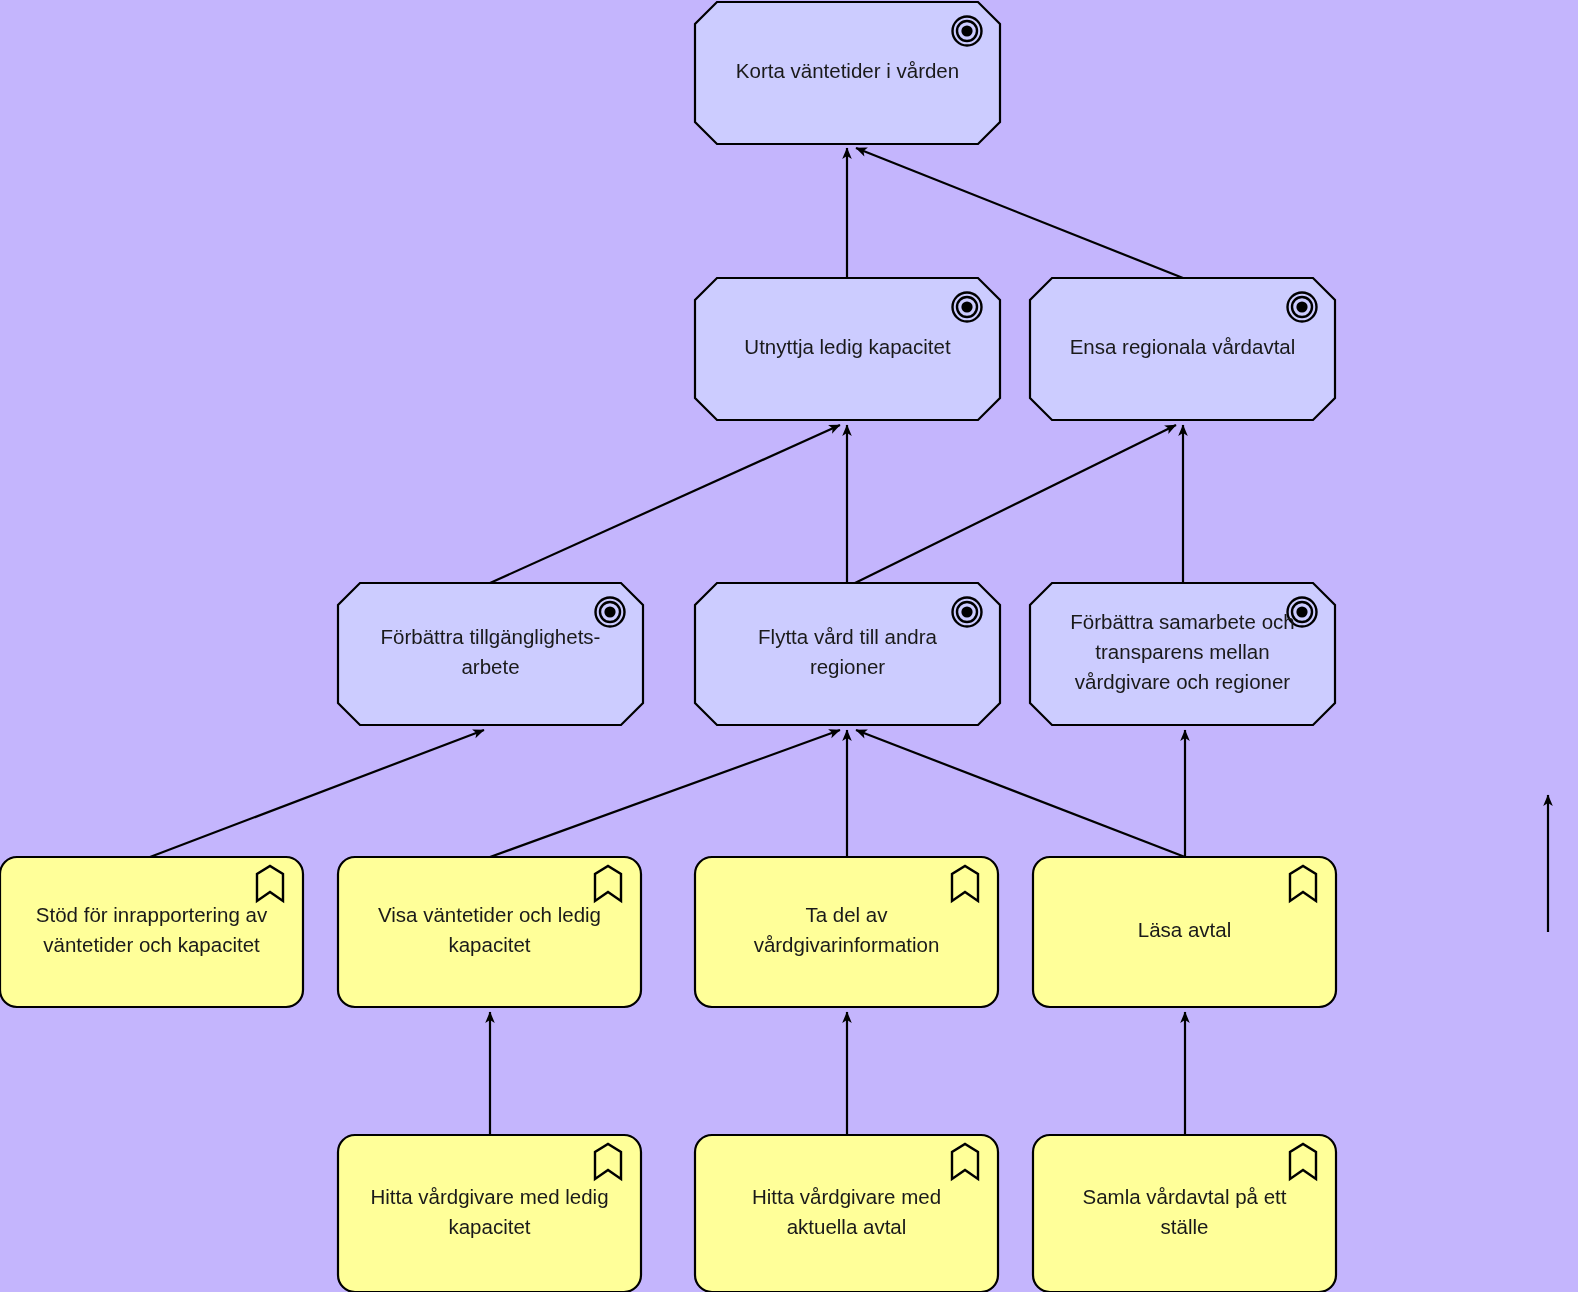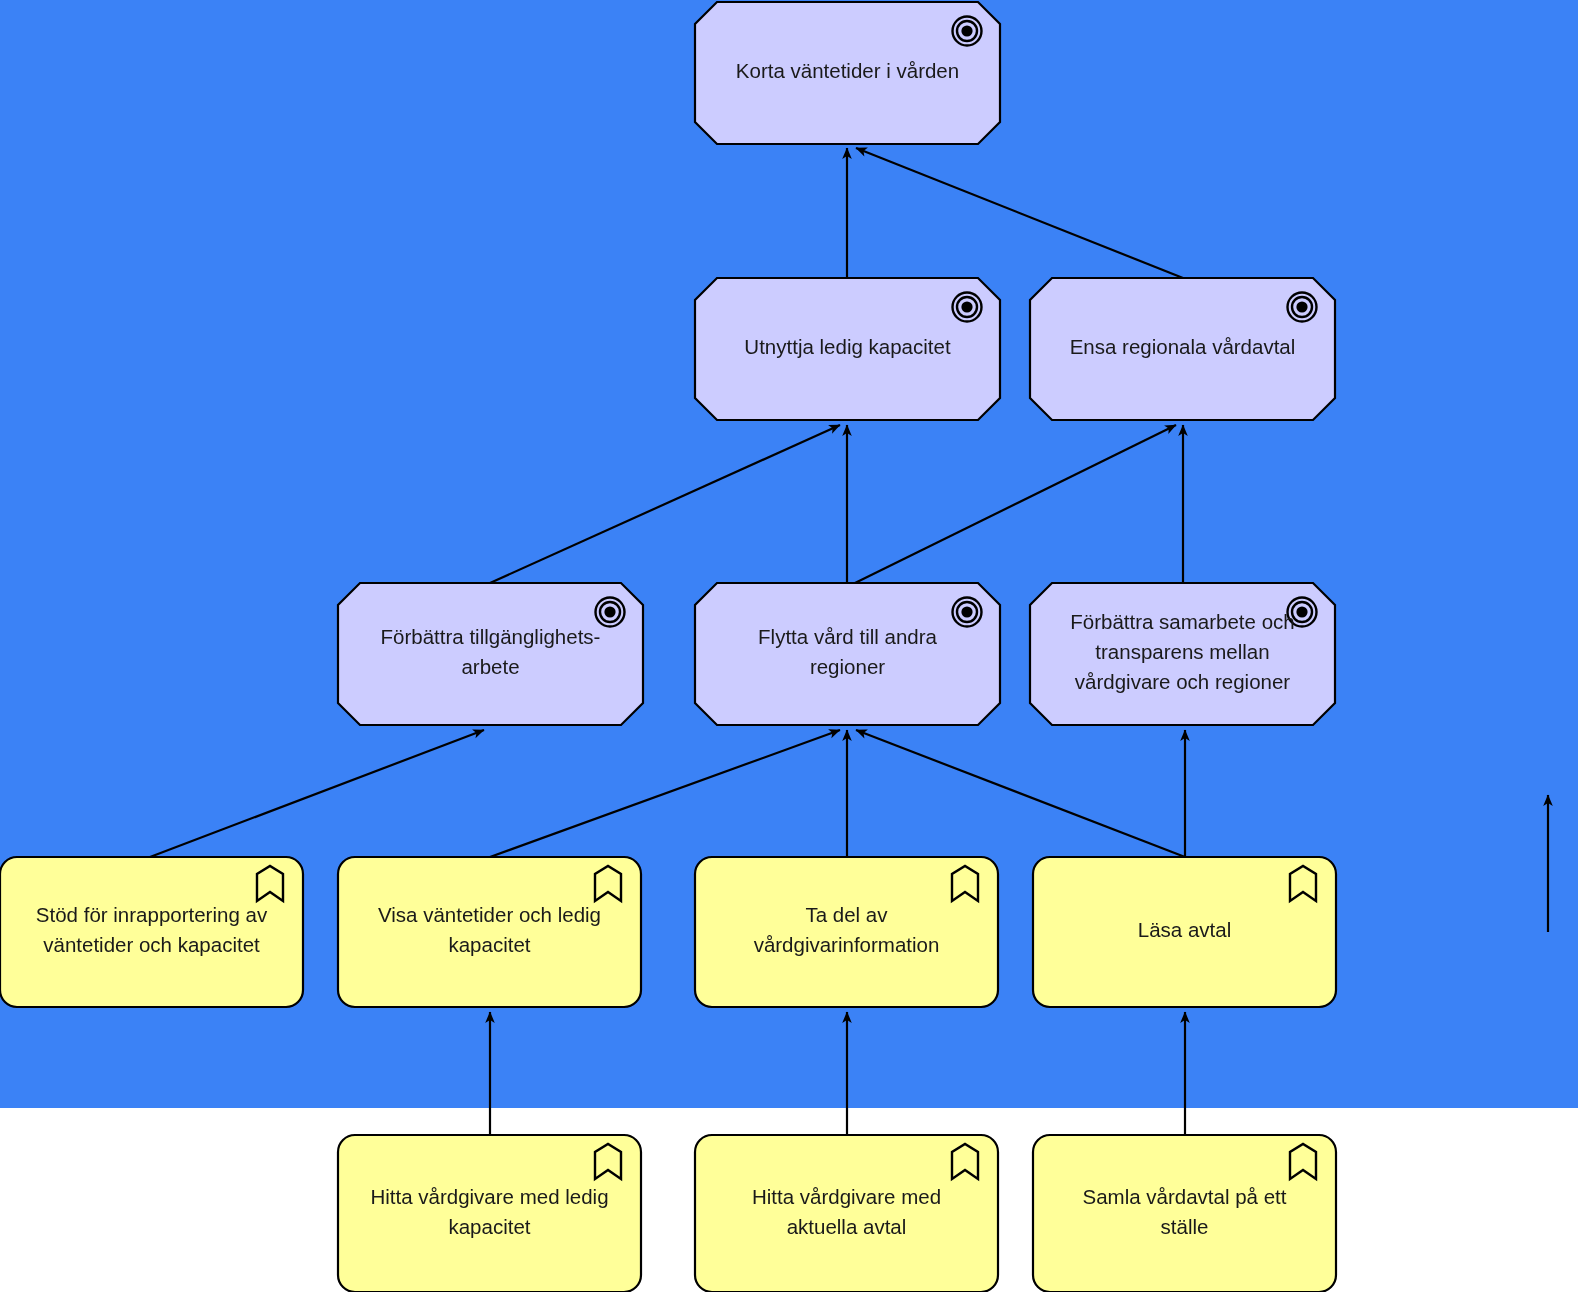--- a/index.html
+++ b/index.html
@@ -10,22 +10,22 @@
   }
   body {
     width: 1578px;
     height: 1292px;
     font-family: "Liberation Sans", sans-serif;
     overflow: hidden;
   }
   #diagram-canvas {
     position: relative;
     width: 1578px;
-    height: 1108px;
-    background: #3b82f6;
+    height: 1292px;
+    background: #c4b5fd;
   }
   svg.diagram {
     position: absolute;
     top: 0;
     left: 0;
     width: 1578px;
     height: 1292px;
     display: block;
   }
   .node-shape {

